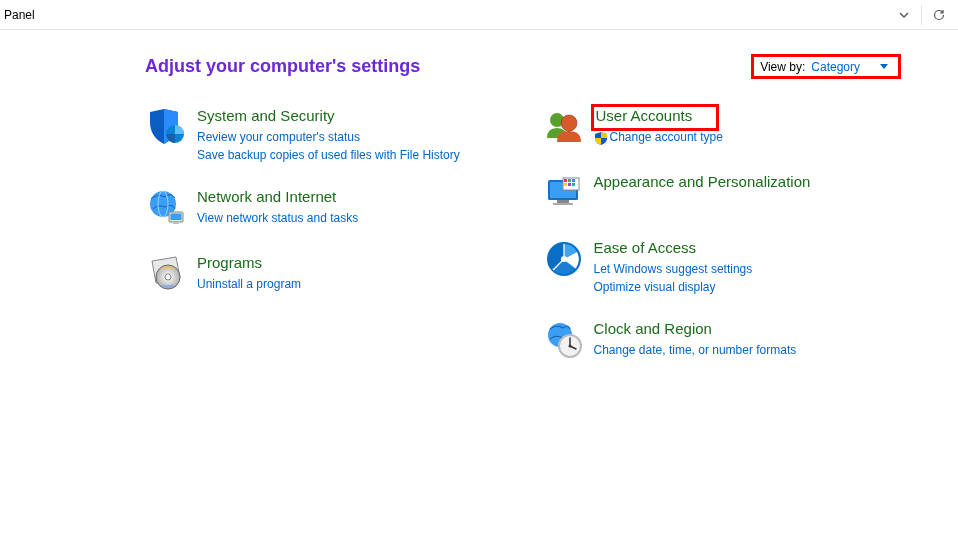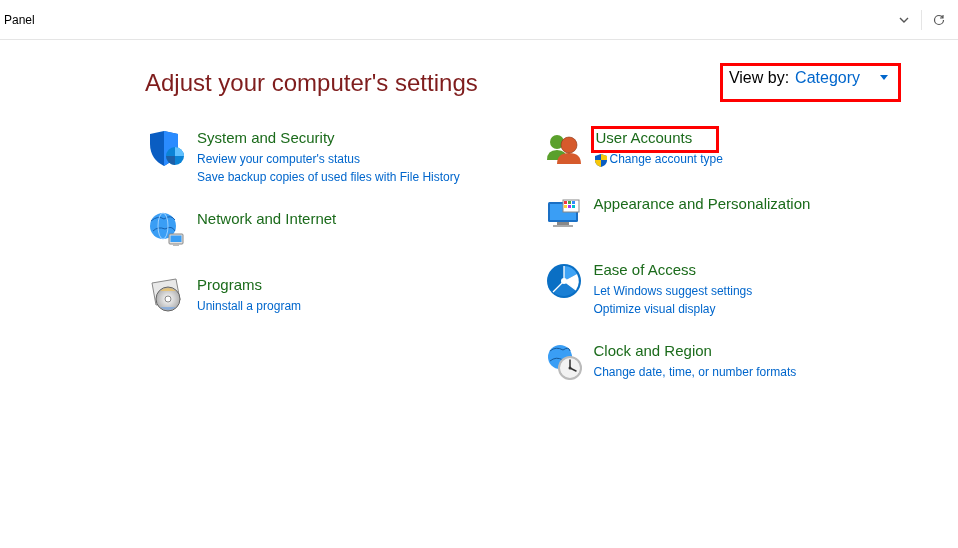--- a/index.html
+++ b/index.html
@@ -7,21 +7,21 @@
     margin: 0;
     font-family: "Segoe UI", Tahoma, sans-serif;
     font-size: 12.5px;
     color: #000;
     background: #fff;
     width: 958px;
     height: 548px;
     overflow: hidden;
   }
   .titlebar {
-    height: 40px;
+    height: 30px;
     border-bottom: 1px solid #e5e5e5;
     display: flex;
     align-items: center;
     padding: 0 4px;
     font-size: 12px;
   }
   .titlebar .title { flex: 1; }
   .titlebar .ctrl {
     width: 30px; height: 28px;
     display: flex; align-items: center; justify-content: center;
@@ -34,31 +34,31 @@
   .content {
     padding: 26px 60px 0 145px;
   }
   .header-row {
     display: flex;
     align-items: center;
     margin-bottom: 28px;
   }
   .header-row h1 {
     flex: 1;
-    font-size: 24px;
-    font-weight: 400;
-    color: #7f1d1d;
+    font-size: 18px;
+    font-weight: 700;
+    color: #6d28d9;
     margin: 0;
   }
   .viewby {
     display: flex;
     align-items: center;
-    font-size: 16px;
+    font-size: 12px;
     gap: 6px;
-    padding: 3px 10px 12px 6px;
+    padding: 3px 10px 2px 6px;
   }
   .viewby .label { color: #000; }
   .viewby .value { color: #0066cc; cursor: default; display:flex; align-items:center; gap:20px;}
   .highlight-red {
     outline: 3px solid #ff0000;
     outline-offset: 0;
   }
   .columns {
     display: flex;
     gap: 40px;
@@ -162,20 +162,21 @@
             <path d="M5 12 Q12 6 18 10 Q25 5 29 11" stroke="#1560b0" stroke-width="1" fill="none"></path>
             <path d="M7 22 Q12 17 19 20 Q26 16 29 22" stroke="#1560b0" stroke-width="1" fill="none"></path>
             <ellipse cx="17" cy="17" rx="5" ry="13" fill="none" stroke="#9fd2ff" stroke-width="1"></ellipse>
             <rect x="23" y="25" width="14" height="10" rx="1" fill="#e0e0e0" stroke="#888"></rect>
             <rect x="24.5" y="26.5" width="11" height="6.5" fill="#3a9ef5"></rect>
             <rect x="27" y="35" width="6" height="2" fill="#bbb"></rect>
           </svg>
         </div>
         <div class="body">
           <h2>Network and Internet</h2>
+          <a>View network status and tasks</a>
         </div>
       </div>
 
 
       <div class="category">
         <div class="icon">
           <svg width="42" height="42" viewBox="0 0 42 42">
             <path d="M6 8 L30 4 L34 25 L10 30 Z" fill="#e8e8e8" stroke="#888"></path>
             <circle cx="22" cy="24" r="12" fill="url(#g)" stroke="#666"></circle>
             <defs>

